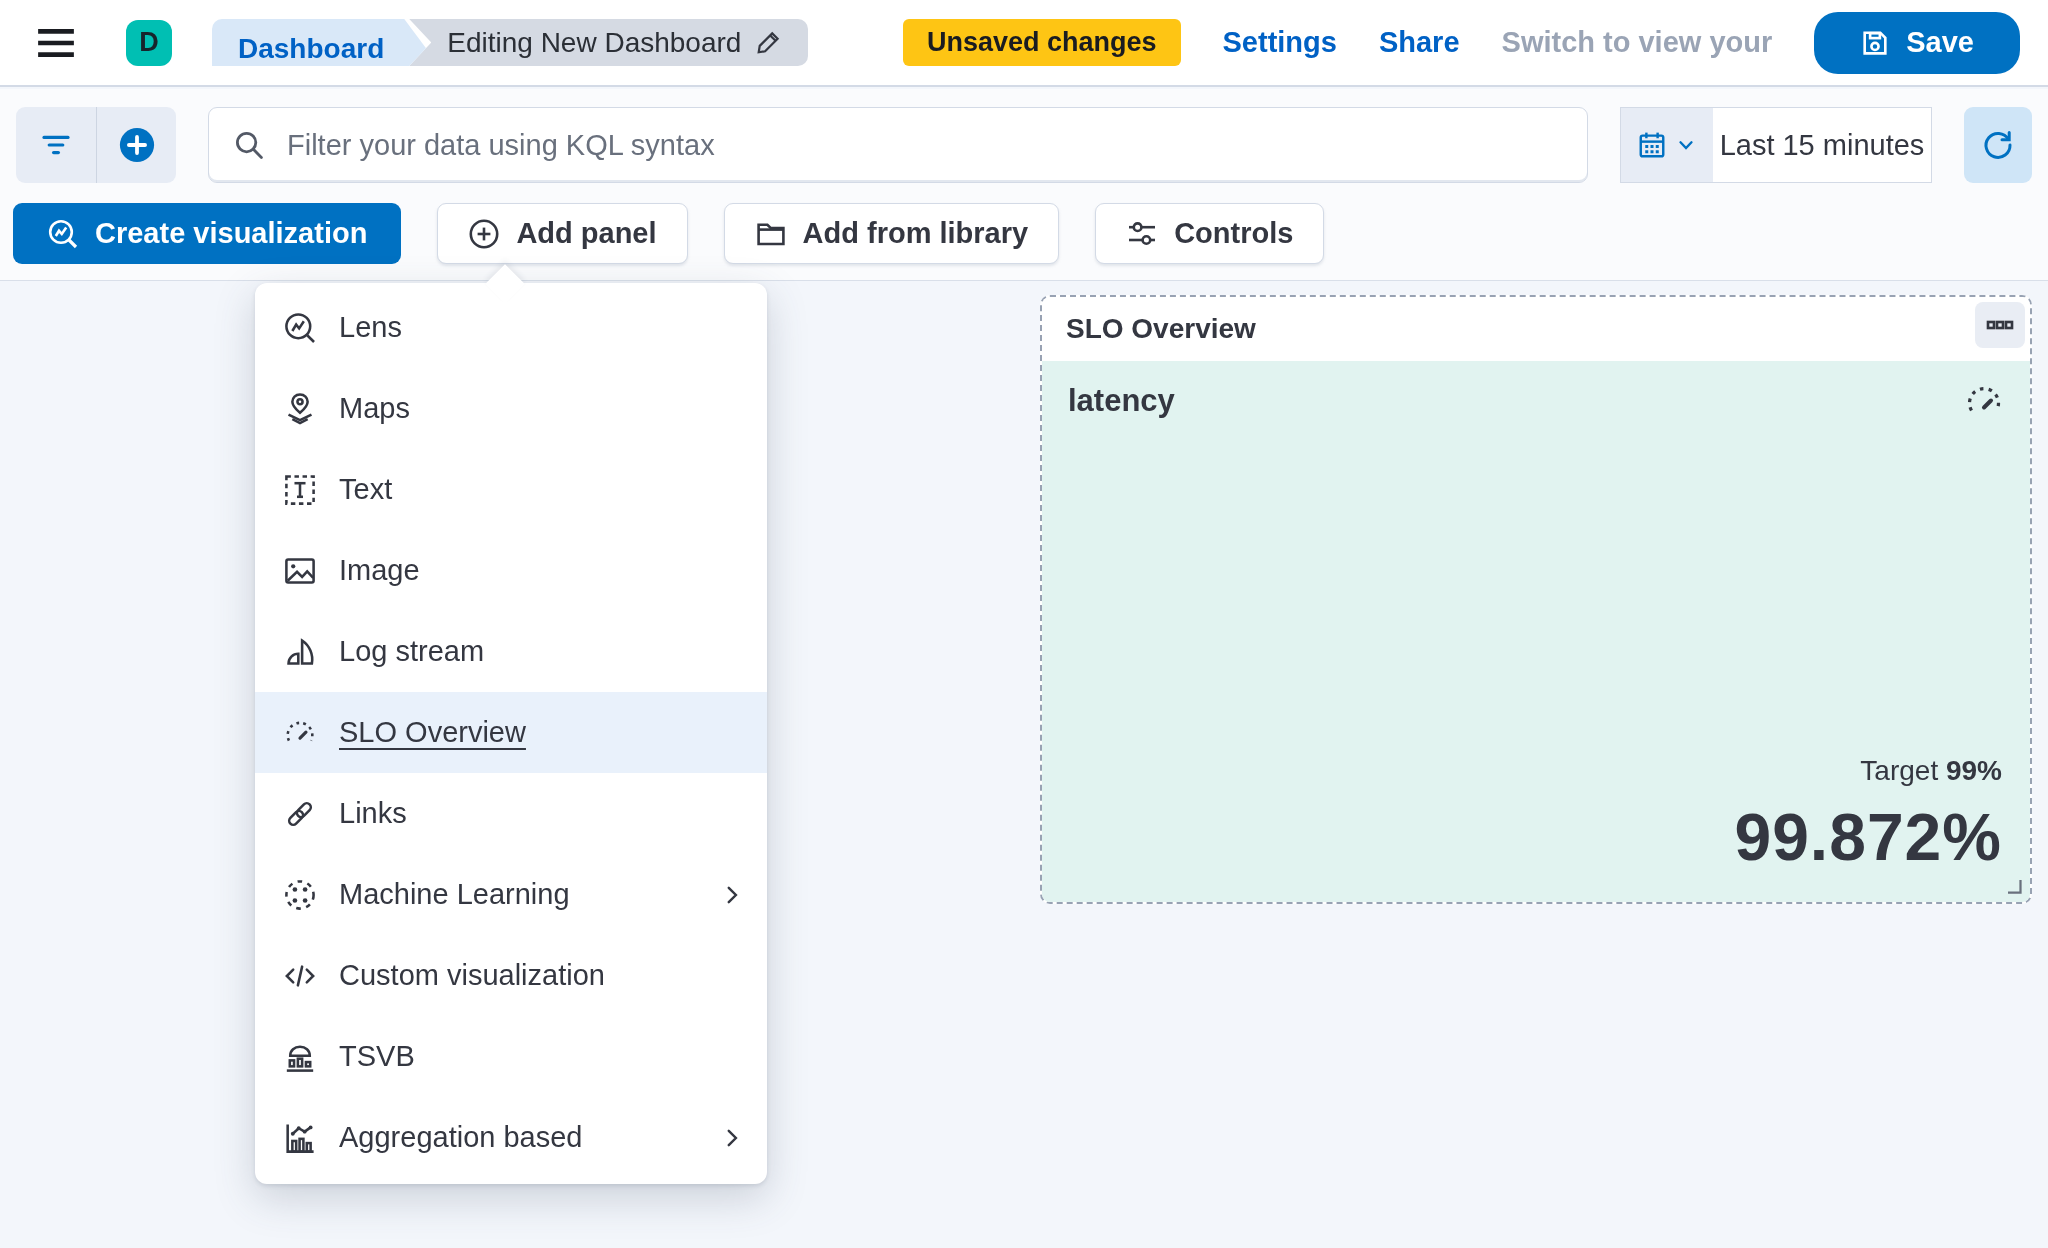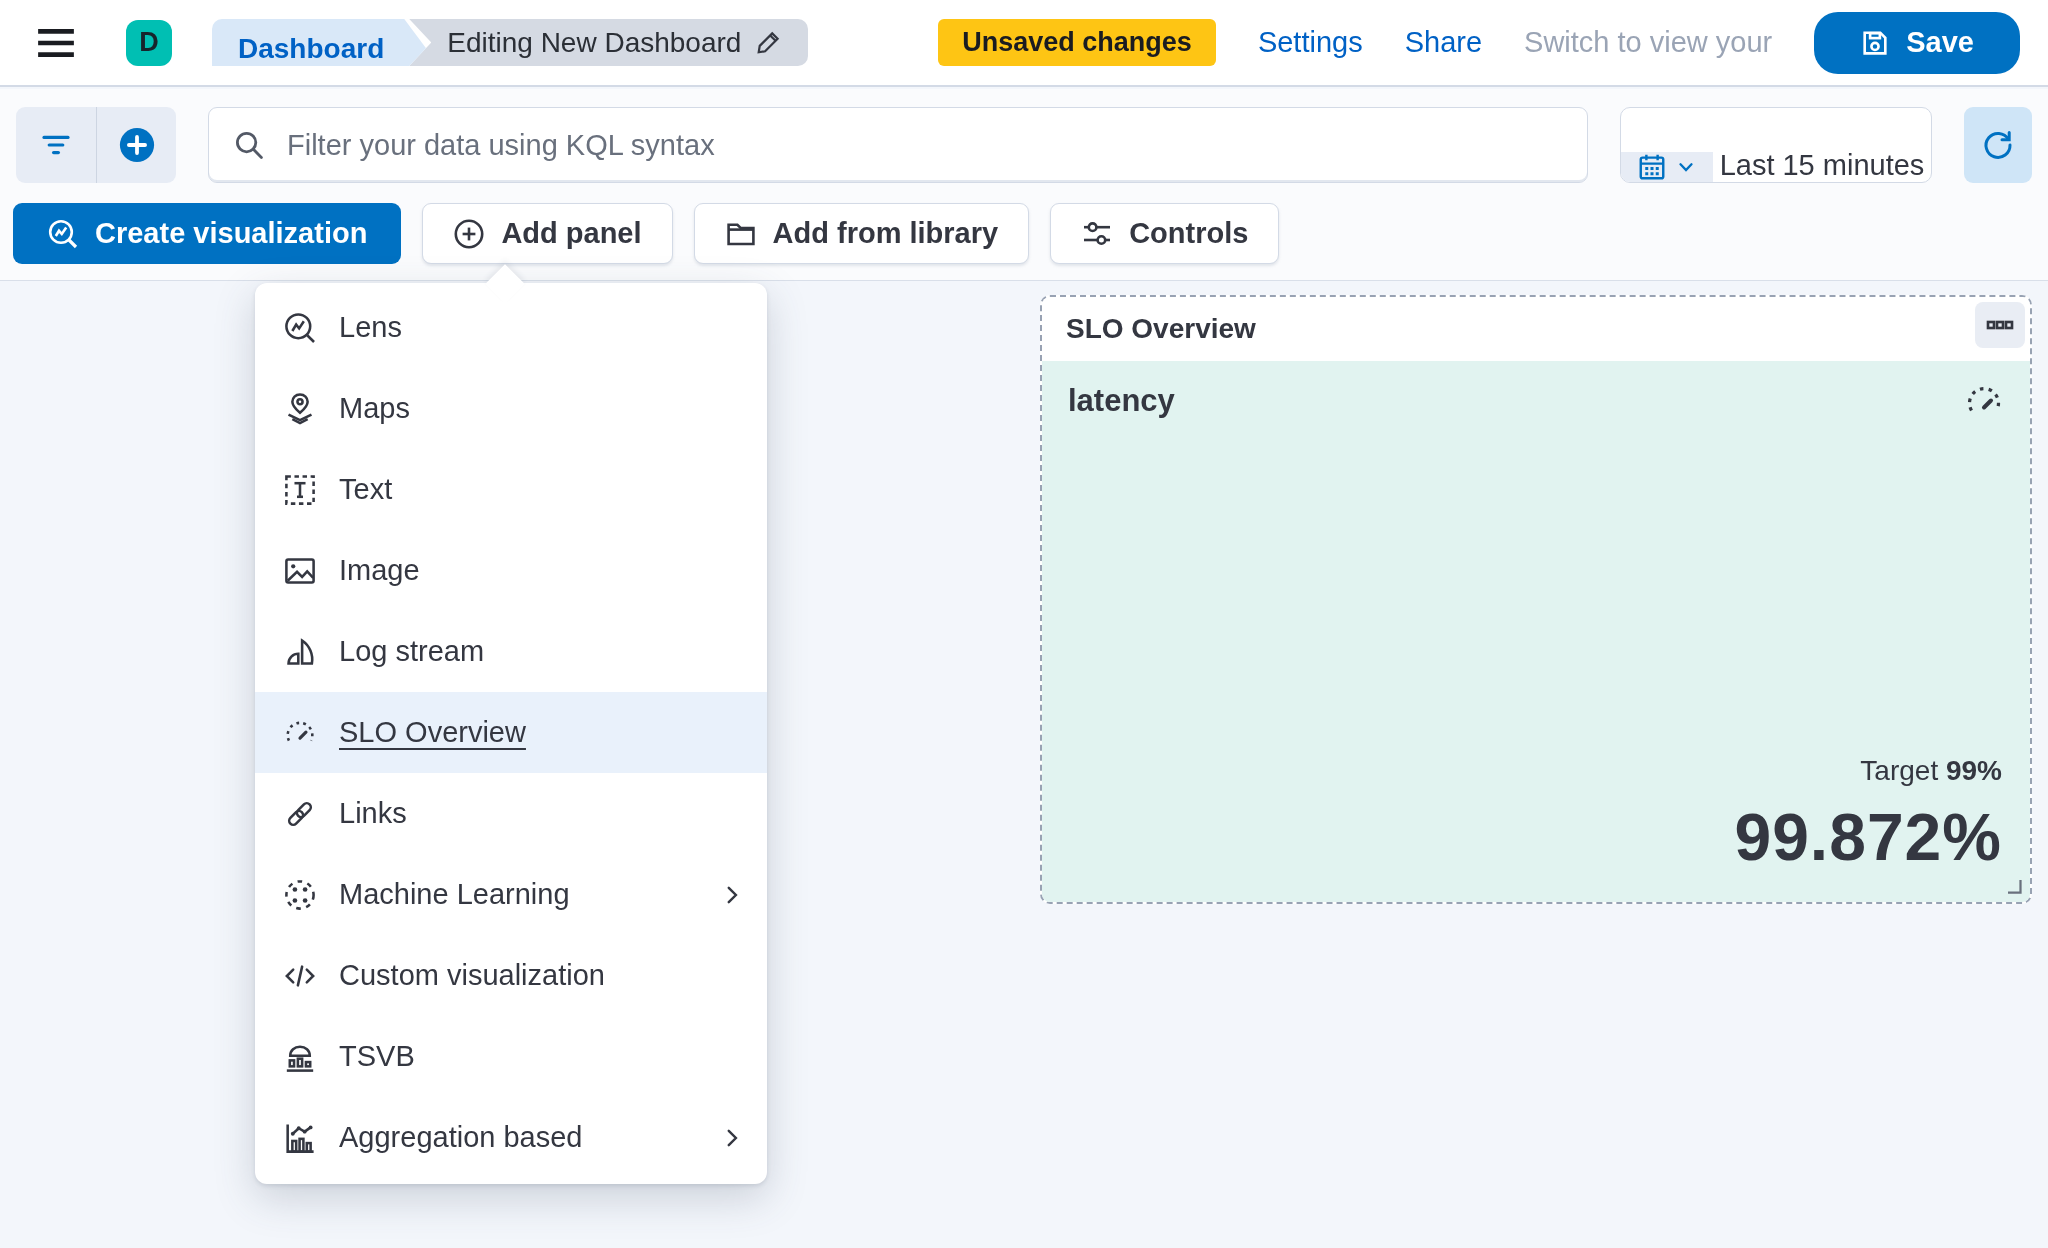--- a/index.html
+++ b/index.html
@@ -16,42 +16,42 @@
   .crumbs { display:flex; align-items:center; margin-left:40px; height:47px; }
   .crumb-first-wrap { background:#ffffff; padding-right:5px; height:47px; border-radius:10px 0 0 10px;
     clip-path:polygon(0 0, calc(100% - 22px) 0, 100% 50%, calc(100% - 22px) 100%, 0 100%); position:relative; z-index:2; }
   .crumb-first { background:#d9e8f8; color:#0061c5; font-weight:700; font-size:28px; height:59px;
     display:flex; align-items:center; padding:0 42px 0 26px; border-radius:10px 0 0 10px;
     clip-path:polygon(0 0, calc(100% - 22px) 0, 100% 50%, calc(100% - 22px) 100%, 0 100%); cursor:pointer; }
   .crumb-last { background:#d5dae3; color:#2b2f36; font-size:28px; height:47px; display:flex; align-items:center;
     gap:14px; padding:0 26px 0 44px; margin-left:-28px; border-radius:0 10px 10px 0; position:relative; z-index:1; cursor:pointer; }
   .header-right { margin-left:auto; display:flex; align-items:center; gap:42px; }
   .badge-warning { background:#fec514; color:#1a1c21; font-weight:700; font-size:27px; padding:8px 24px; border-radius:6px; }
-  .hdr-link { font-size:29px; font-weight:400; color:#0061c5; cursor:pointer; }
+  .hdr-link { font-size:29px; font-weight:700; color:#0061c5; cursor:pointer; }
   .hdr-link.disabled { color:#9aa4b5; cursor:default; }
   .save-btn { background:#0071c2; color:#fff; font-weight:700; font-size:29px; border:none; border-radius:24px;
     height:62px; padding:0 46px; display:flex; align-items:center; gap:16px; cursor:pointer; }
 
   
   .sub-chrome { position:absolute; left:0; top:89px; width:2048px; height:192px; background:#fafbfd;
     border-bottom:1px solid #d9dfe9; z-index:30; }
   .query-row { position:absolute; left:16px; top:18px; right:16px; height:76px; display:flex; align-items:stretch; gap:32px; }
   .filter-group { display:flex; background:#e7ecf5; border-radius:9px; overflow:hidden; }
   .filter-seg { width:80px; display:flex; align-items:center; justify-content:center; cursor:pointer; }
   .filter-seg + .filter-seg { border-left:1px solid #cdd5e2; }
   .kql-input-wrap { flex:1; background:#ffffff; border:1px solid #d3dae6; border-radius:9px; display:flex;
     align-items:center; padding:0 24px; gap:22px; box-shadow:inset 0 -2px 0 0 #e2e7ef; }
   .kql-input { border:none; outline:none; flex:1; font-size:29px; font-family:"Liberation Sans",sans-serif; color:#343741; background:transparent; }
   .kql-input::placeholder { color:#69707d; }
-  .datepicker { width:312px; display:flex; background:#ffffff; border:1px solid #d3dae6; border-radius:10px; overflow:hidden;align-items:flex-end; }
+  .datepicker { width:312px; display:flex; background:#ffffff; border:1px solid #d3dae6; border-radius:0; overflow:hidden; }
   .date-toggle { width:92px; background:#e7ecf5; display:flex; align-items:center; justify-content:center; gap:8px; cursor:pointer; }
   .date-value { flex:1; display:flex; align-items:center; justify-content:center; font-size:29px; color:#343741; cursor:pointer; white-space:nowrap; }
   .refresh-btn { width:68px; background:#cfe5f7; border:none; border-radius:9px; display:flex; align-items:center; justify-content:center; cursor:pointer; }
 
-  .actions-row { position:absolute; left:13px; top:114px; display:flex; gap:21px; }
+  .actions-row { position:absolute; left:13px; top:114px; display:flex; gap:36px; }
   .btn { height:61px; border-radius:9px; display:flex; align-items:center; gap:16px; font-size:29px; cursor:pointer; }
   .btn-primary { background:#0071c2; color:#ffffff; font-weight:700; border:none; padding:0 34px; }
   .btn-ghost { background:#ffffff; color:#343741; font-weight:600; border:1px solid #d3dae6; padding:0 30px;
     box-shadow:0 2px 3px rgba(152,162,179,.25); }
 
   
   .canvas { position:absolute; left:0; top:282px; width:2048px; height:966px; background:#f3f6fb; }
 
   
   .popover { position:absolute; left:255px; top:283px; width:512px; height:901px; background:#ffffff;

